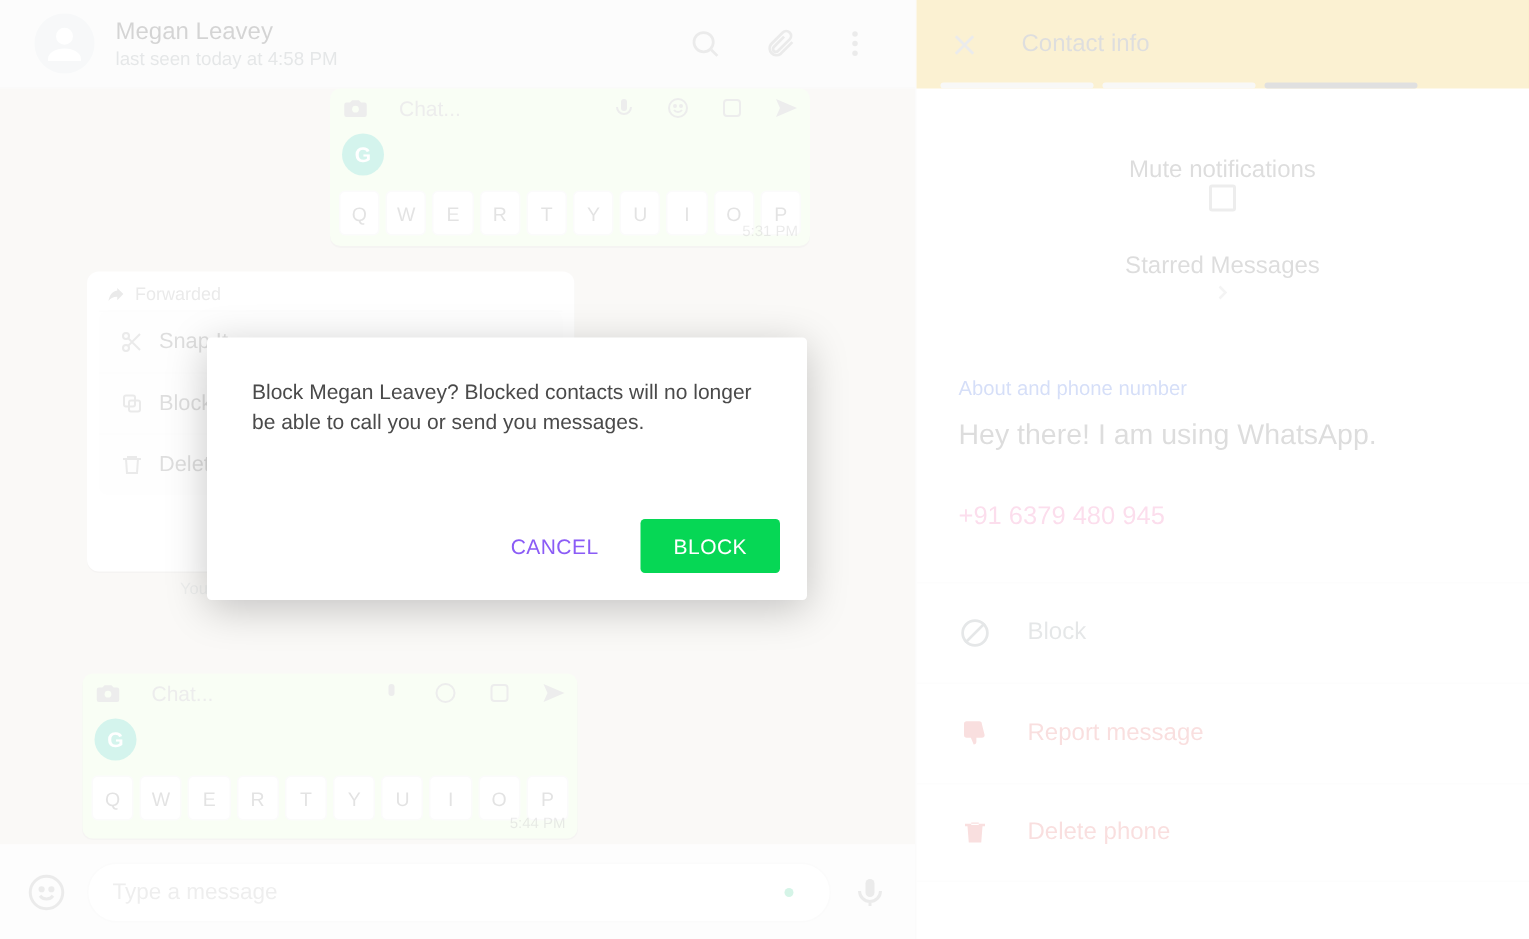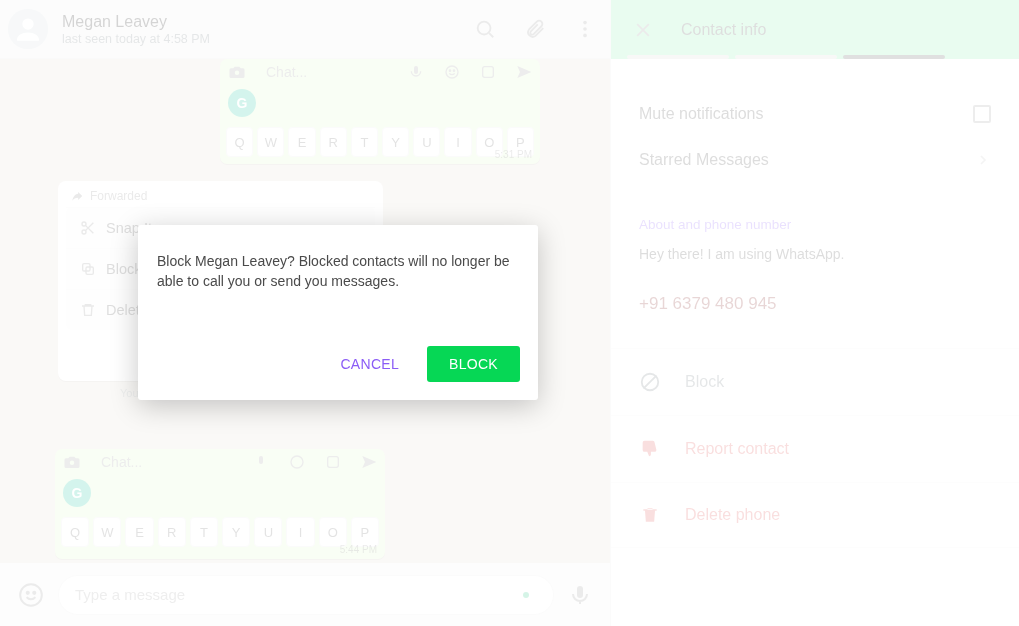--- a/index.html
+++ b/index.html
@@ -2,21 +2,21 @@
 <html><head>
 <meta charset="utf-8">
 <style>
   * { box-sizing: border-box; margin: 0; padding: 0; }
   html, body { width: 1019px; height: 626px; overflow: hidden; font-family: -apple-system, "Segoe UI", Helvetica, Arial, sans-serif; }
   body { position: relative; background: #fff; }
 
   
   .chat-header {
     position: absolute; left: 0; top: 0; width: 610px; height: 59px;
-    background: #ededed; display: flex; align-items: center; padding: 0 8px;
+    background: #ededed; display: flex; align-items: center; padding: 0 23px;
     border-bottom: 1px solid #e0e0e0;
   }
   .avatar { width: 40px; height: 40px; border-radius: 50%; background: #dfe5e7; display:flex; align-items:center; justify-content:center; }
   .avatar svg { width: 40px; height: 40px; }
   .contact-block { margin-left: 14px; flex: 1 1 auto; }
   .contact-name { color: #111; font-size: 16px; font-weight: 500; }
   .last-seen { color: #6f7a7f; font-size: 12.5px; margin-top: 1px; }
   .hdr-actions { display: flex; gap: 28px; align-items: center; margin-right: 6px; }
   .hdr-icon { color: #919191; cursor: pointer; }
 
@@ -61,51 +61,51 @@
     flex:1; background:#fff; border-radius:20px; height:40px; display:flex; align-items:center;
     padding:0 16px; color:#a0a0a0; font-size:15px; border:1px solid #e9e9e9;
   }
   .dot { width:6px;height:6px;border-radius:50%;background:#19c37d; margin-right:8px; }
 
   
   .panel {
     position:absolute; left:610px; top:0; width:409px; height:626px; background:#fff;
     border-left:1px solid #e9e9e9;
   }
-  .panel-hdr { height:59px; background:#86efac; display:flex; align-items:center; gap:28px; padding:0 22px; color:#4a4a4a;text-align:right; }
+  .panel-hdr { height:59px; background:#eab308; display:flex; align-items:center; gap:28px; padding:0 22px; color:#4a4a4a;text-align:right; }
   .panel-close { color:#919191; cursor:pointer; }
   .panel-title { font-size:16px; color:#4a4a4a; }
 
   .media-thumbs { display:flex; gap:6px; padding:0 16px 6px 16px; height: 6px; align-items: flex-end;}
   .mthumb { width:102px; height:4px; background:#d9d7d4; border-radius:2px; }
   .mthumb.last { background:#555455; }
 
   .panel-sec { margin-top:26px; padding:0 28px; }
-  .panel-row { display:flex; align-items:center; justify-content:space-between; color:#444; font-size:16px; padding:14px 0; }
+  .panel-row { display:flex; align-items:center; justify-content:space-between; color:#444; font-size:16px; padding:14px 0;flex-direction:column; }
   .cbox { width:18px;height:18px;border:2px solid #9a9a9a;border-radius:2px; }
   .chev { color:#bfbfbf; font-size:18px; }
-  .about-lbl { color:#8b5cf6; font-size:13.5px; margin-top:34px; }
-  .about-txt { color:#444; font-size:14px; margin-top:14px; }
-  .phone { color:#7f1d1d; font-size:17px; margin-top:32px; }
+  .about-lbl { color:#1d4ed8; font-size:13.5px; margin-top:34px; }
+  .about-txt { color:#444; font-size:19px; margin-top:14px; }
+  .phone { color:#ec4899; font-size:17px; margin-top:32px; }
 
   .action-list { margin-top:34px; border-top:1px solid #f2f2f2; }
   .act-row { display:flex; align-items:center; gap:24px; padding:22px 28px; border-bottom:1px solid #f2f2f2; font-size:16px; cursor:pointer; }
   .act-block { color:#6f7a7f; }
   .act-danger { color:#df4d4d; }
   .act-ic { width:22px; display:flex; justify-content:center; }
 
   
   .scrim {
     position:absolute; left:0; top:0; width:1019px; height:626px;
     background:rgba(255,255,255,.82);
   }
   .dialog {
     position:absolute; left:138px; top:225px; width:400px; height:175px;
     background:#fff; border-radius:3px; box-shadow:0 6px 28px rgba(0,0,0,.22);
-    padding:26px 26px 18px 19px;
+    padding:26px 26px 18px 30px;
   }
   .dlg-msg { font-size:14px; color:#4a4a4a; line-height:1.45; }
   .dlg-actions { position:absolute; right:18px; bottom:18px; display:flex; gap:14px; align-items:center; }
   .btn-cancel { color:#8b5cf6; font-size:14px; font-weight:500; letter-spacing:.3px; background:none; border:none; padding:10px 14px; cursor:pointer; }
   .btn-block  { color:#fff; background:#06d755; border:none; font-size:14px; font-weight:500; letter-spacing:.3px; padding:10px 22px; border-radius:3px; cursor:pointer; }
 
   
   .i { display:inline-flex; }
 </style>
 </head>
@@ -357,21 +357,21 @@
           </svg>
       </span>
       <span>Block</span>
     </div>
     <div class="act-row act-danger">
       <span class="act-ic i">
         <svg width="22" height="22" viewBox="0 0 24 24" fill="currentColor">
             <path d="M15 3H6a2 2 0 00-2 2v8a2 2 0 002 2h3l2 5a2 2 0 002-2v-3h4a2 2 0 002-2l-2-8a2 2 0 00-2-2z"></path>
           </svg>
       </span>
-      <span>Report contact</span>
+      <span>Report message</span>
     </div>
     <div class="act-row act-danger">
       <span class="act-ic i">
         <svg width="20" height="20" viewBox="0 0 24 24" fill="currentColor">
             <path d="M6 7h12l-1 13H7L6 7zm3-3h6v2H9V4zM4 7h16v-2H4v2z"></path>
           </svg>
       </span>
       <span>Delete phone</span>
     </div>
   </div>

